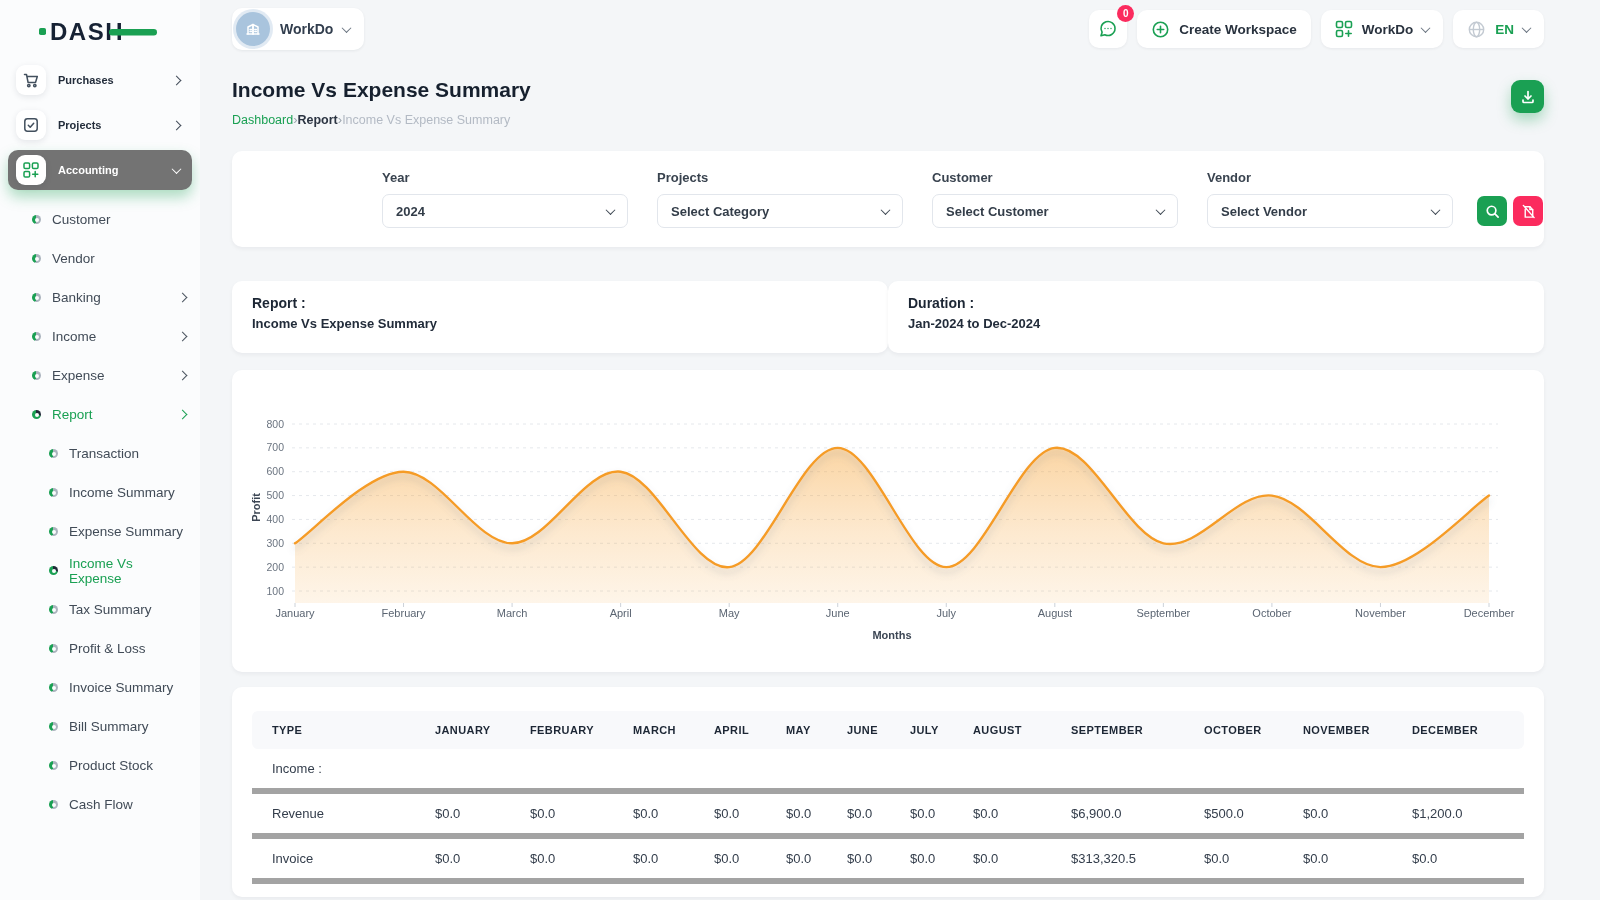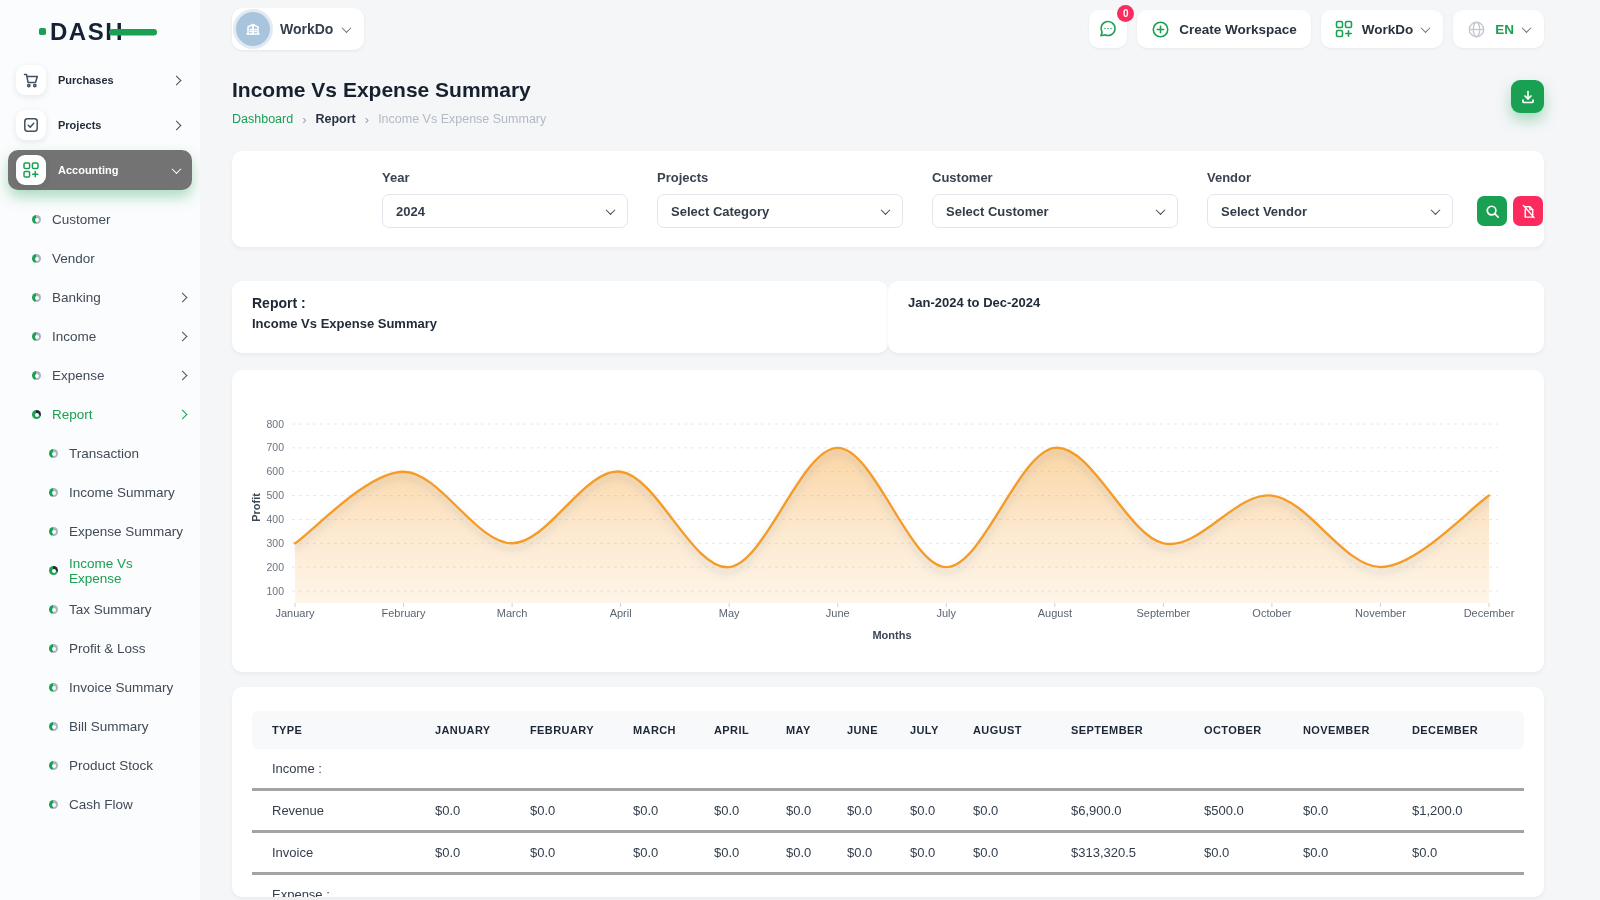--- a/index.html
+++ b/index.html
@@ -40,21 +40,21 @@
   .ws-pill .chev,.pill .chev{color:#6a7480}
   .top-right{display:flex;gap:10px;align-items:center}
   .pill{background:#fff;height:38px;border-radius:10px;display:flex;align-items:center;gap:9px;padding:0 14px;font-size:13.5px;color:#29323e;font-weight:700;box-shadow:0 1px 3px rgba(16,24,40,.06);cursor:pointer}
   .icon-pill{width:38px;padding:0;justify-content:center;position:relative}
   .badge{position:absolute;top:-5px;right:-7px;min-width:17px;height:17px;padding:0 4px;border-radius:9px;background:#fb2b5e;color:#fff;font-size:10px;display:flex;align-items:center;justify-content:center;font-weight:700}
   .lang{color:#1aa053}
   .ico-gray{color:#c3cad2}
 
   .titlerow{display:flex;justify-content:space-between;align-items:flex-start;margin-top:20px}
   h1{font-size:21px;color:#16202e;font-weight:700;margin-bottom:10px}
-  .breadcrumb{display:flex;gap:9px;font-size:12.5px;align-items:flex-start}
+  .breadcrumb{display:flex;font-size:12.5px;align-items:center}
   .breadcrumb a{color:#1aa053;text-decoration:none;cursor:pointer}
   .bc-sep{color:#9aa3ad;font-style:normal;font-size:13px}
   .bc-mid{color:#2b3442;font-weight:700}
   .bc-cur{color:#b3bac4}
   .dl-btn{width:33px;height:33px;border-radius:9px;background:#1aa053;border:none;box-shadow:0 7px 14px rgba(26,160,83,.35);display:flex;align-items:center;justify-content:center;color:#fff;cursor:pointer;margin-top:2px}
 
   .card{background:#fff;border-radius:10px;box-shadow:0 2px 4px rgba(16,24,40,.05)}
   .filter-card{margin-top:24px;height:96px;display:flex;align-items:center;padding:0 16px 0 150px;gap:29px}
   .field{width:246px}
   .f-label{font-size:13px;color:#39434f;display:block;margin-bottom:9px;font-weight:600}
@@ -71,21 +71,21 @@
   .info-value{font-weight:700;font-size:13px;color:#222c3a}
 
   .chart-card{margin-top:17px;height:302px;padding:26px 16px 0}
   #chartsvg{display:block;width:100%;height:auto}
 
   .table-card{margin-top:15px;padding:24px 20px;height:210px;overflow:hidden}
   table{width:100%;border-collapse:collapse;table-layout:fixed}
   thead th{background:#f8f9fb;font-size:11px;font-weight:700;color:#1d2735;text-align:left;padding:13px 8px;letter-spacing:.4px}
   thead th:first-child{padding-left:20px;border-radius:6px 0 0 6px}
   thead th:last-child{border-radius:0 6px 6px 0}
-  tbody td{font-size:13px;color:#333d4b;padding:12px 8px;border-bottom:3px solid #a3a3a3}
+  tbody td{font-size:13px;color:#333d4b;padding:12px 8px;border-bottom:6px solid #a3a3a3}
   tbody td:first-child{padding-left:20px}
   tbody tr:last-child td{border-bottom:none}
 </style>
 </head>
 <body>
 
 <div class="app">
 
   <aside class="sidebar">
     <div class="logo">
@@ -327,20 +327,21 @@
         </button>
       </div>
     </section>
 
     <div class="inforow">
       <section class="card info">
         <div class="info-title">Report :</div>
         <div class="info-value">Income Vs Expense Summary</div>
       </section>
       <section class="card info">
+        <div class="info-title">Duration :</div>
         <div class="info-value">Jan-2024 to Dec-2024</div>
       </section>
     </div>
 
     <section class="card chart-card">
       <svg id="chartsvg" viewBox="0 0 1280 252">
         <defs>
           <linearGradient id="ag" x1="0" y1="0" x2="0" y2="1">
             <stop id="g1" offset="0%" stop-color="rgba(245,156,39,0.42)"></stop>
             <stop id="g2" offset="55%" stop-color="rgba(245,156,39,0.22)"></stop>

